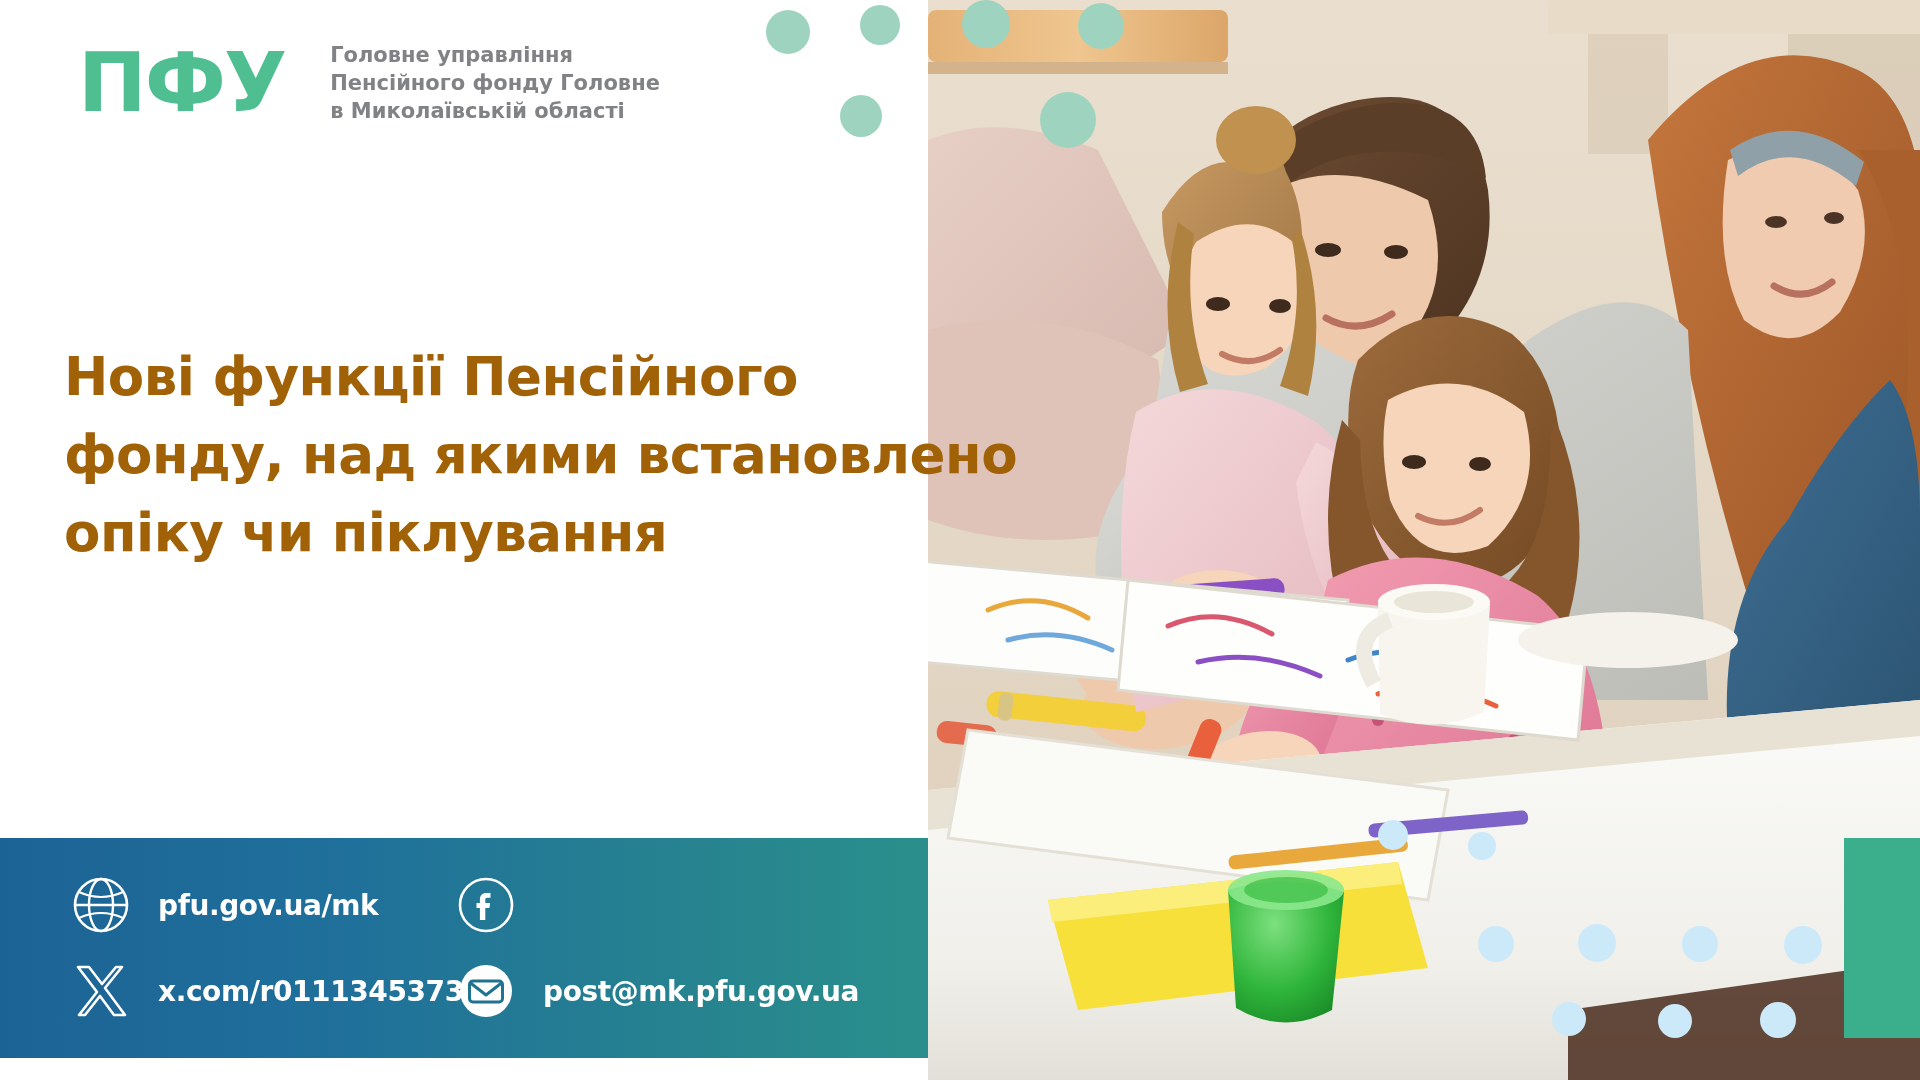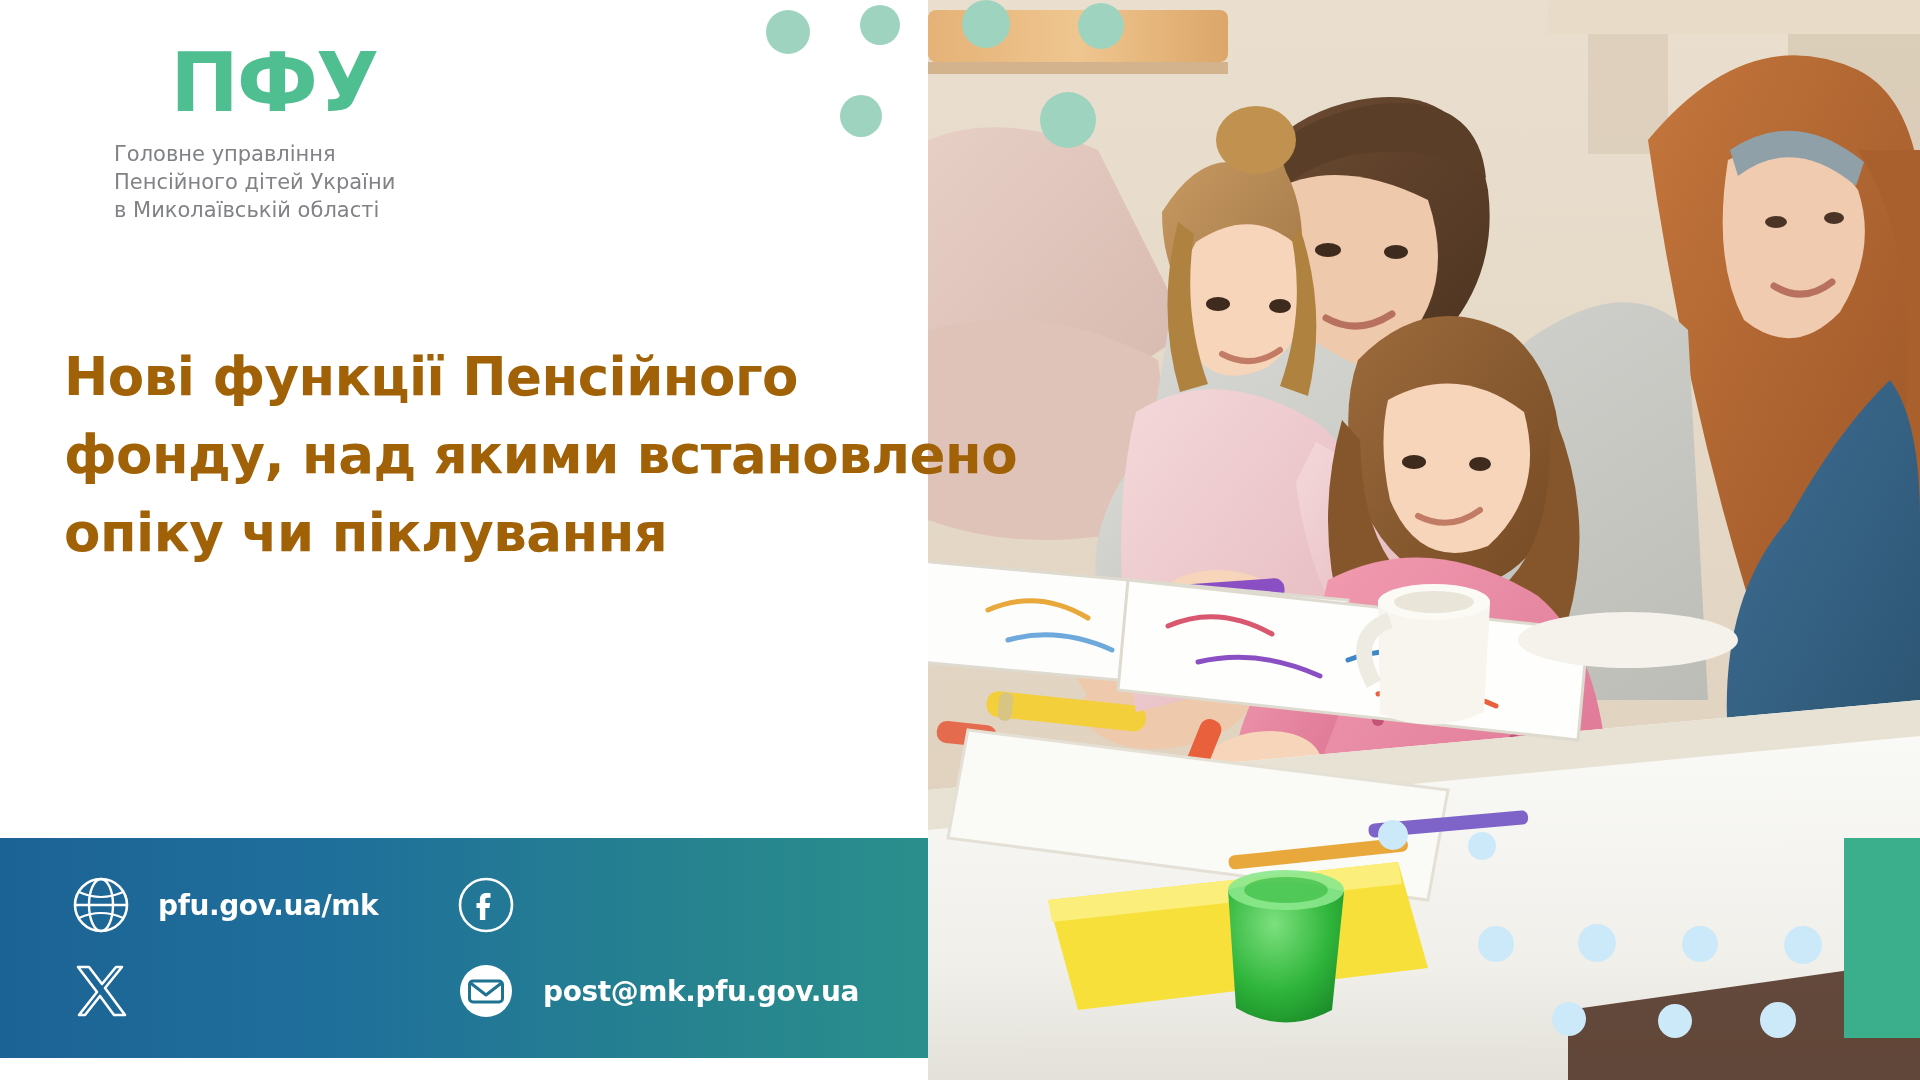--- a/index.html
+++ b/index.html
@@ -27,21 +27,21 @@
     position: absolute;
     left: 928px; top: 0;
     width: 992px; height: 1080px;
     overflow: hidden;
   }
   #photo svg { display: block; width: 100%; height: 100%; }
 
   
   #logo {
     position: absolute; left: 78px; top: 40px;
-    display: flex; align-items: flex-end; flex-direction: column;
+    display: flex; align-items: center;
   }
   #logo-mark {
     font-family: "DejaVu Sans", sans-serif;
     font-weight: bold;
     font-size: 82px;
     line-height: 86px;
     color: #4FBF92;
     letter-spacing: -2px;
     padding-right: 18px;
     display: flex; align-items: center;
@@ -49,23 +49,22 @@
   #logo-divider {
     width: 3px; background: #9a9a9a; margin: 8px 0 6px 0;
   }
   #logo-text {
     padding-left: 24px;
     display: flex; flex-direction: column; justify-content: center;
     color: #808285;
     font-family: "DejaVu Sans", sans-serif;
     font-size: 21px;
     line-height: 28px;
-    font-weight: normal;
+    font-weight: bold;
     white-space: nowrap;
-    margin-left: 12px;
   }
 
   
   #headline {
     position: absolute;
     left: 64px; top: 338px;
     width: 830px;
     color: #a16207;
     font-family: "DejaVu Sans", sans-serif;
     font-weight: bold;
@@ -324,21 +323,21 @@
   <div class="dot dot-blue" style="left:1378px; top:820px; width:30px; height:30px;"></div>
   <div class="dot dot-blue" style="left:1468px; top:832px; width:28px; height:28px;"></div>
 
   <div id="green-block"></div>
 
   <div id="logo">
     <div id="logo-mark">ПФУ</div>
     <div id="logo-divider"></div>
     <div id="logo-text">
       <span>Головне управління</span>
-      <span>Пенсійного дітей України</span>
+      <span>Пенсійного фонду Головне</span>
       <span>в Миколаївській області</span>
     </div>
   </div>
 
   <div id="headline">
     <span class="hl-line">Нові функції Пенсійного</span>
     <span class="hl-line">фонду, над якими встановлено</span>
     <span class="hl-line">опіку чи піклування</span>
   </div>
 
@@ -358,20 +357,21 @@
         </span>
         <span class="contact-text">pfu.gov.ua/mk</span>
       </div>
 
       <div class="contact-row">
         <span class="contact-icon">
           <svg width="58" height="58" viewBox="0 0 58 58">
             <path d="M6 5 L25 30 L7 53 L13 53 L28 34 L42 53 L53 53 L33 26 L50 5 L44 5 L30 22 L17 5 Z" fill="none" stroke="#ffffff" stroke-width="2.6" stroke-linejoin="round"></path>
           </svg>
         </span>
+        <span class="contact-text">x.com/r0111345373</span>
       </div>
 
     </div>
 
     <div id="footer-col-right">
 
       <div class="contact-row">
         <span class="contact-icon">
           <svg width="58" height="58" viewBox="0 0 58 58">
             <circle cx="29" cy="29" r="26" fill="none" stroke="#ffffff" stroke-width="2.6"></circle>

